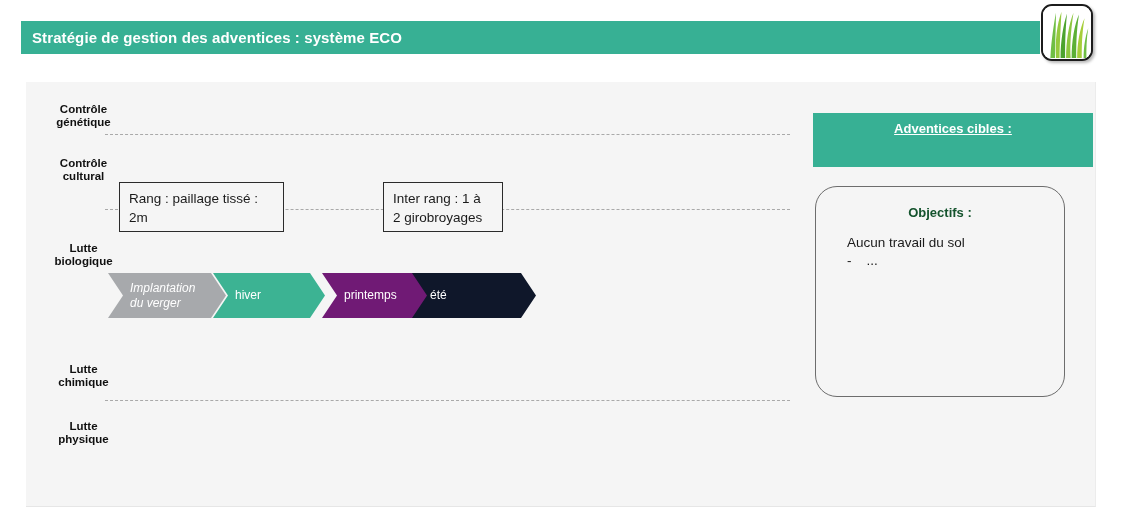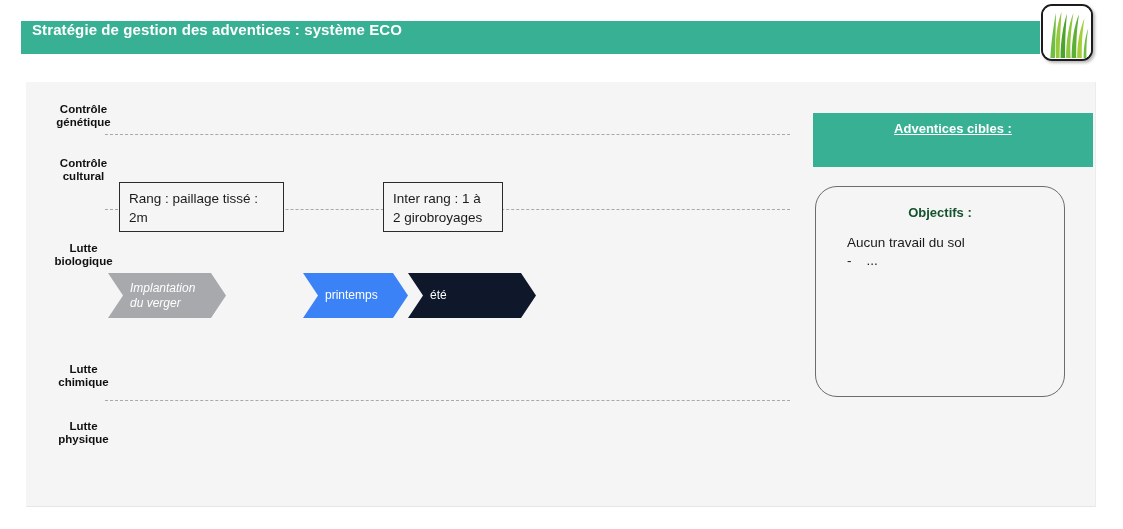--- a/index.html
+++ b/index.html
@@ -18,20 +18,21 @@
 
   
   #title-bar {
     position: absolute;
     left: 21px;
     top: 21px;
     width: 1019px;
     height: 33px;
     background: #37B094;
     display: flex;
+    align-items: center;
   }
   #title-text {
     color: #ffffff;
     font-size: 15px;
     font-weight: bold;
     letter-spacing: 0.1px;
     padding-left: 11px;
     white-space: nowrap;
   }
 
@@ -133,21 +134,21 @@
     align-items: center;
     color: #ffffff;
     font-size: 12px;
     line-height: 15px;
     box-sizing: border-box;
     clip-path: polygon(0 0, calc(100% - 15px) 0, 100% 50%, calc(100% - 15px) 100%, 0 100%, 15px 50%);
   }
   .chevron .chevron-label { padding-left: 22px; }
   #chev-implantation { left: 0px;   width: 118px; background: #A7A9AC; font-style: italic; }
   #chev-hiver        { left: 105px; width: 112px; background: #3CB393; }
-  #chev-printemps    { left: 195px; width: 105px; background: #3b82f6; text-align: center; }
+  #chev-printemps    { left: 214px; width: 105px; background: #701a75; text-align: center; }
   #chev-ete          { left: 300px; width: 128px; background: #0f172a; }
   #chev-implantation { z-index: 4; }
   #chev-hiver        { z-index: 3; }
   #chev-printemps    { z-index: 2; }
   #chev-ete          { z-index: 1; }
 
   
   #targets-banner {
     position: absolute;
     left: 787px;
@@ -248,20 +249,23 @@
     <div>2 girobroyages</div>
   </div>
 
   <div id="timeline">
     <div class="chevron" id="chev-implantation">
       <div class="chevron-label">
         <div>Implantation</div>
         <div>du verger</div>
       </div>
     </div>
+    <div class="chevron" id="chev-hiver">
+      <div class="chevron-label">hiver</div>
+    </div>
     <div class="chevron" id="chev-printemps">
       <div class="chevron-label">printemps</div>
     </div>
     <div class="chevron" id="chev-ete">
       <div class="chevron-label">été</div>
     </div>
   </div>
 
   <div id="targets-banner">
     <span id="targets-title">Adventices cibles :</span>

